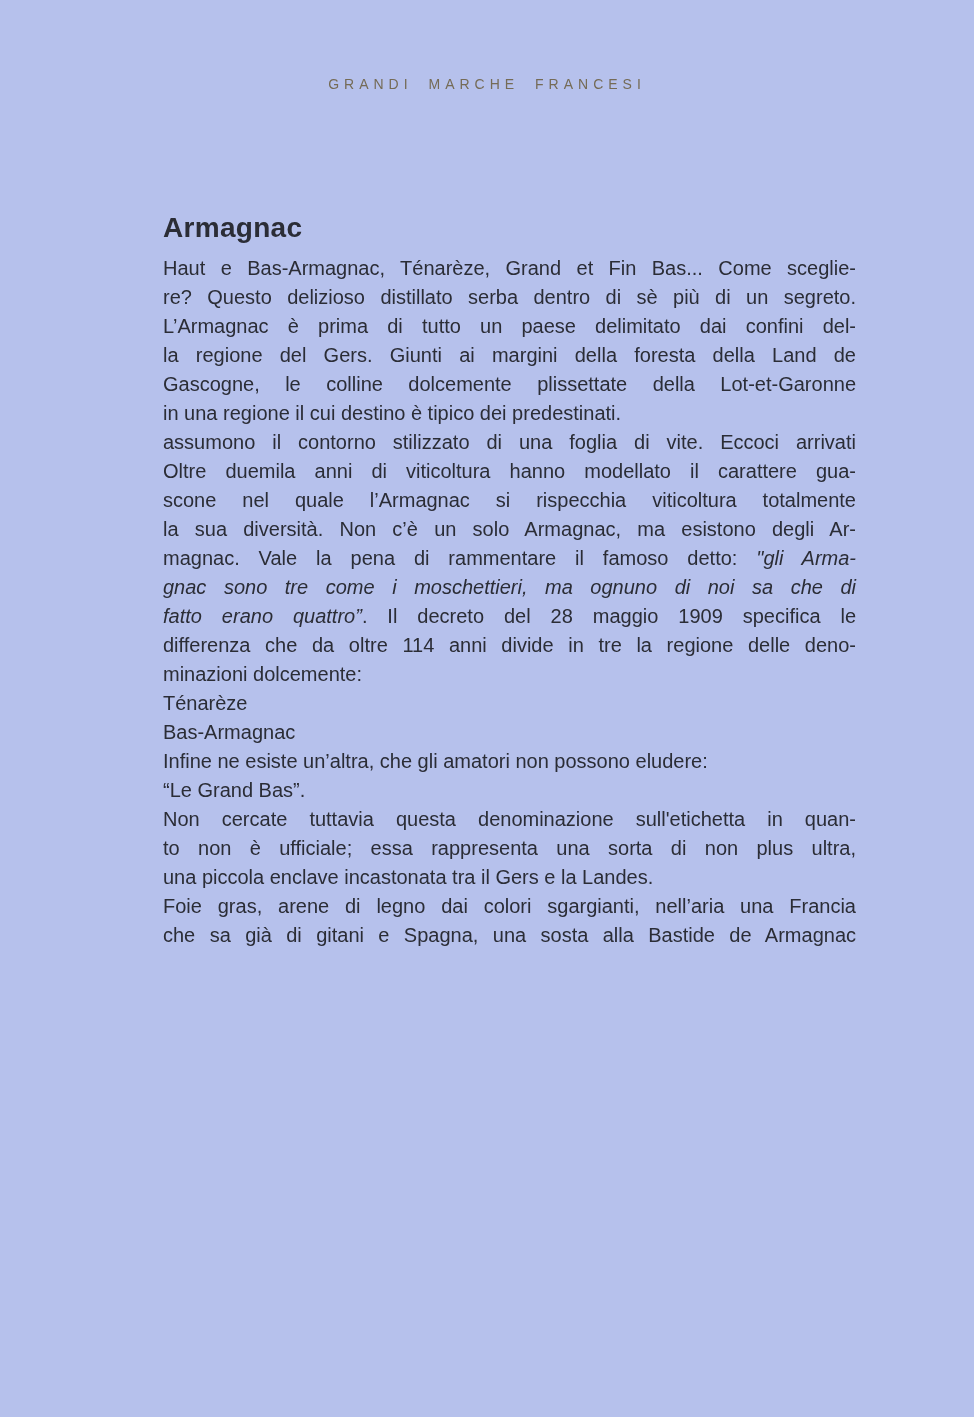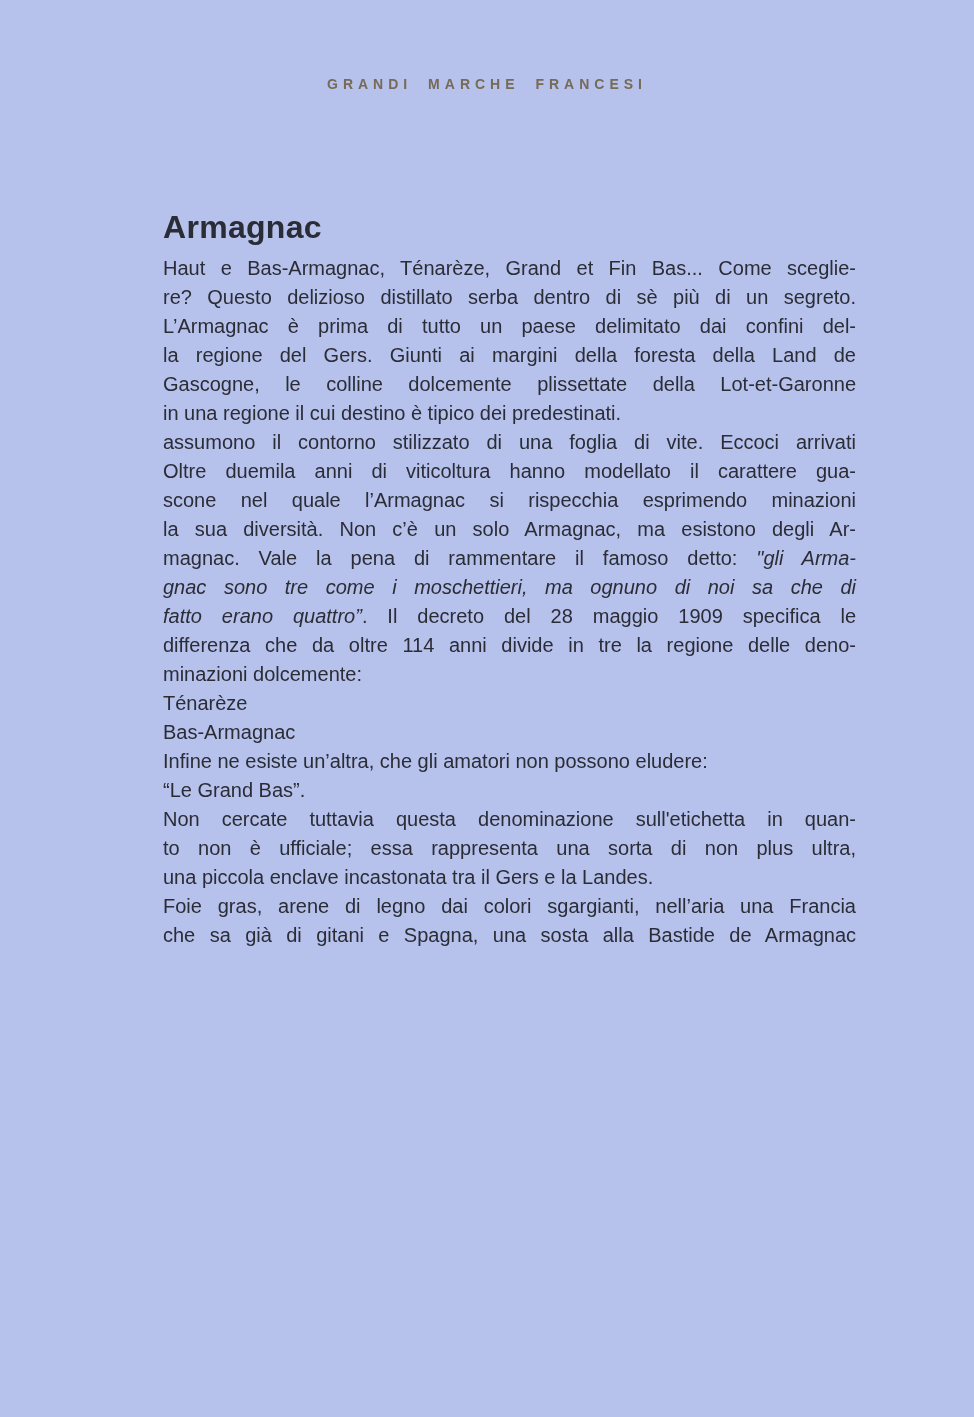--- a/index.html
+++ b/index.html
@@ -12,34 +12,34 @@
     font-family: "Liberation Sans", sans-serif;
     overflow: hidden;
   }
   .running-head {
     position: absolute;
     top: 76px;
     left: 0;
     width: 100%;
     text-align: center;
     font-size: 14px;
-    font-weight: bold;
+    font-weight: normal;
     letter-spacing: 5px;
     word-spacing: 7px;
     color: var(--head, #756b56);
   }
   .content {
     position: absolute;
     left: 163px;
     top: 212px;
     width: 693px;
   }
   .title {
     margin: 0 0 11px 0;
-    font-size: 32px;
+    font-size: 28px;
     line-height: 31px;
     font-weight: bold;
     letter-spacing: 0.3px;
   }
   .line {
     font-size: 20px;
     line-height: 29px;
     white-space: normal;
   }
   .line.justify {
@@ -58,21 +58,21 @@
     <h1 class="title">Armagnac</h1>
     <div class="body-lines">
         <div class="line justify"><span>Haut e Bas-Armagnac, Ténarèze, Grand et Fin Bas... Come sceglie-</span></div>
         <div class="line justify"><span>re? Questo delizioso distillato serba dentro di sè più di un segreto.</span></div>
         <div class="line justify"><span>L’Armagnac è prima di tutto un paese delimitato dai confini del-</span></div>
         <div class="line justify"><span>la regione del Gers. Giunti ai margini della foresta della Land de</span></div>
         <div class="line justify"><span>Gascogne, le colline dolcemente plissettate della Lot-et-Garonne</span></div>
         <div class="line"><span>in una regione il cui destino è tipico dei predestinati.</span></div>
         <div class="line justify"><span>assumono il contorno stilizzato di una foglia di vite. Eccoci arrivati</span></div>
         <div class="line justify"><span>Oltre duemila anni di viticoltura hanno modellato il carattere gua-</span></div>
-        <div class="line justify"><span>scone nel quale l’Armagnac si rispecchia esprimendo minazioni</span></div>
+        <div class="line justify"><span>scone nel quale l’Armagnac si rispecchia viticoltura totalmente</span></div>
         <div class="line justify"><span>la sua diversità. Non c’è un solo Armagnac, ma esistono degli Ar-</span></div>
         <div class="line justify"><span>magnac. Vale la pena di rammentare il famoso detto: </span><span class="italic">"gli Arma-</span></div>
         <div class="line justify"><span class="italic">gnac sono tre come i moschettieri, ma ognuno di noi sa che di</span></div>
         <div class="line justify"><span class="italic">fatto erano quattro”</span><span>. Il decreto del 28 maggio 1909 specifica le</span></div>
         <div class="line justify"><span>differenza che da oltre 114 anni divide in tre la regione delle deno-</span></div>
         <div class="line"><span>minazioni dolcemente:</span></div>
         <div class="line"><span>Ténarèze</span></div>
         <div class="line"><span>Bas-Armagnac</span></div>
         <div class="line"><span>Infine ne esiste un’altra, che gli amatori non possono eludere:</span></div>
         <div class="line"><span>“Le Grand Bas”.</span></div>

